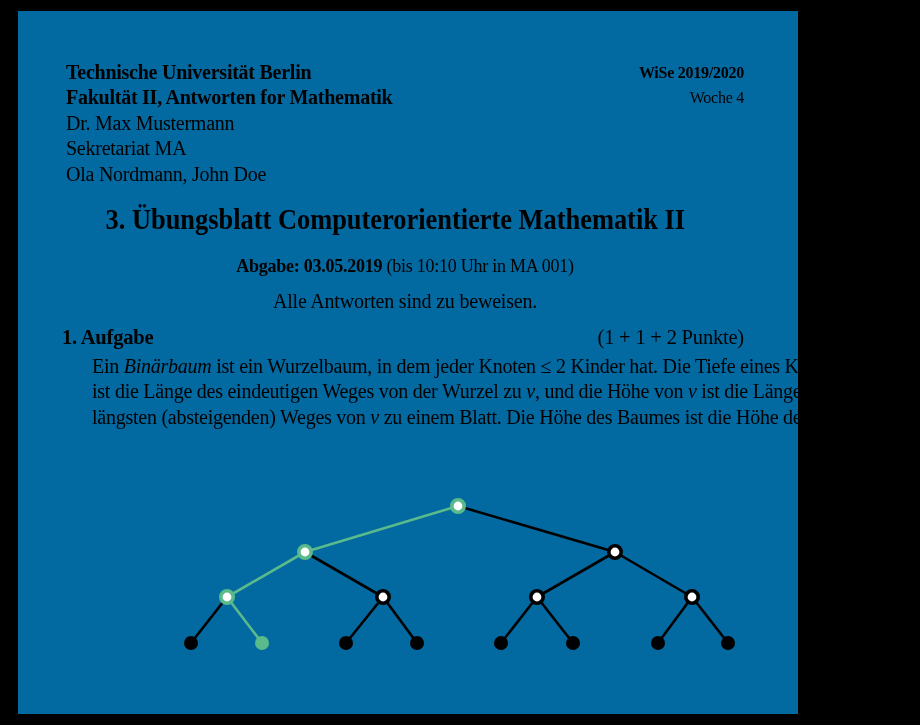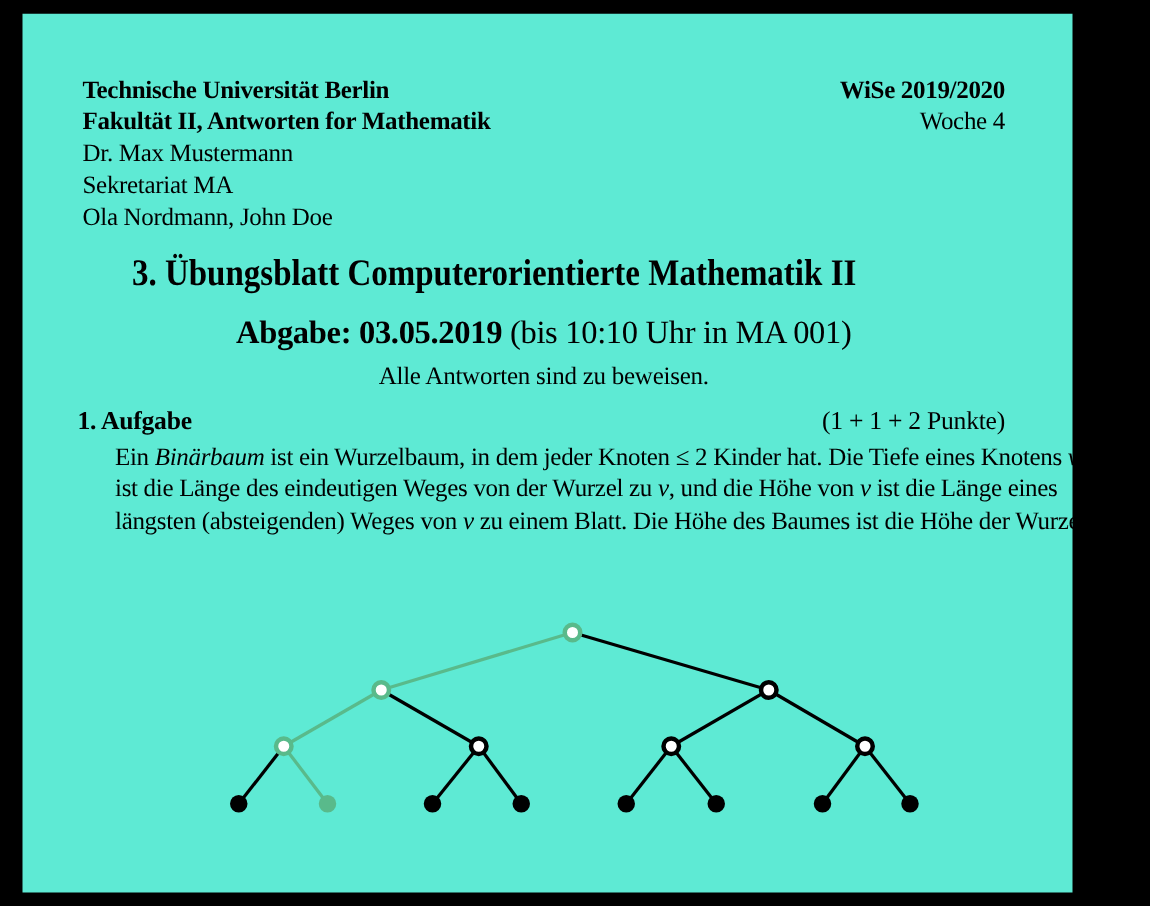--- a/index.html
+++ b/index.html
@@ -2,41 +2,41 @@
 <html><head>
 <meta charset="utf-8">
 <style>
   html,body{margin:0;padding:0;}
   body{
     width:920px;height:725px;position:relative;background:#000;
     font-family:"Liberation Serif","DejaVu Serif",serif;color:#000;
     overflow:hidden;
   }
   .page{
-    position:absolute;left:18px;top:11px;width:840px;height:703px;
-    background:#5eead4;
+    position:absolute;left:18px;top:11px;width:780px;height:703px;
+    background:#0369a1;
   }
   .b{font-weight:bold;}
   .it{font-style:italic;}
   .header-left{
     position:absolute;left:48px;top:49px;
     font-size:20px;line-height:25.4px;letter-spacing:-0.25px;white-space:nowrap;
   }
   .header-right{
     position:absolute;right:54px;top:49px;text-align:right;
-    font-size:20px;line-height:25.4px;letter-spacing:-0.25px;white-space:nowrap;
+    font-size:16px;line-height:25.4px;letter-spacing:-0.25px;white-space:nowrap;
   }
   .title-row{
     position:absolute;left:48px;right:54px;top:193px;
     font-size:30px;line-height:30px;font-weight:bold;white-space:nowrap;
   }
   .condensed{display:inline-block;transform:scaleX(0.88);transform-origin:50% 50%;}
   .deadline-row{
     position:absolute;left:48px;right:54px;top:242px;text-align:center;
-    font-size:26px;line-height:26px;letter-spacing:-0.25px;white-space:nowrap;
+    font-size:18px;line-height:26px;letter-spacing:-0.25px;white-space:nowrap;
   }
   .note-row{
     position:absolute;left:48px;right:54px;top:278px;text-align:center;
     font-size:20px;line-height:25px;font-weight:normal;letter-spacing:-0.2px;
   }
   .exercise-row{
     position:absolute;left:44px;right:54px;top:313px;
     font-size:20.5px;line-height:26px;letter-spacing:-0.2px;
     display:flex;justify-content:space-between;align-items:baseline;
   }

